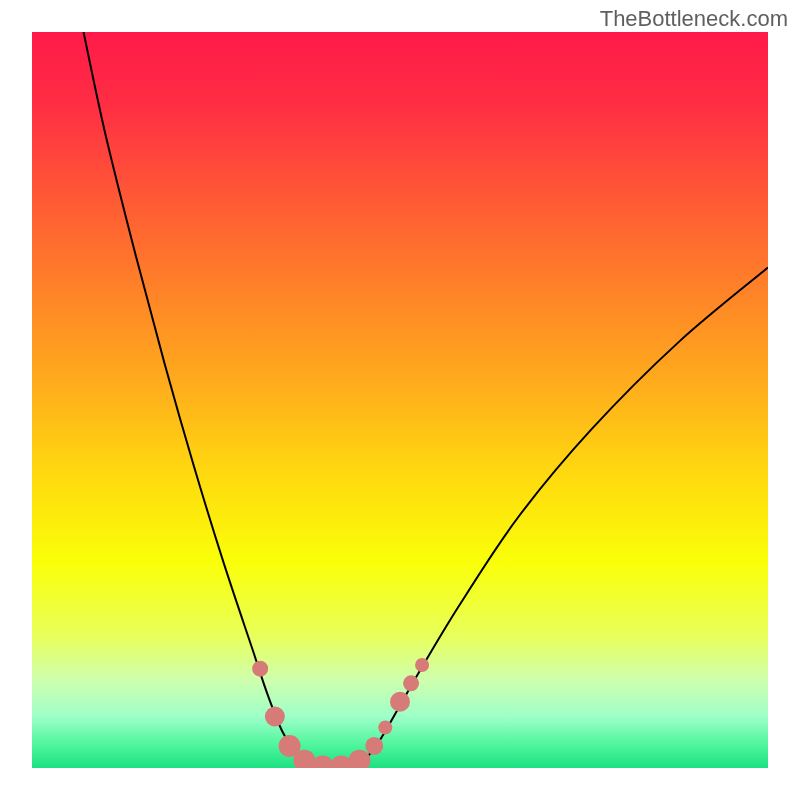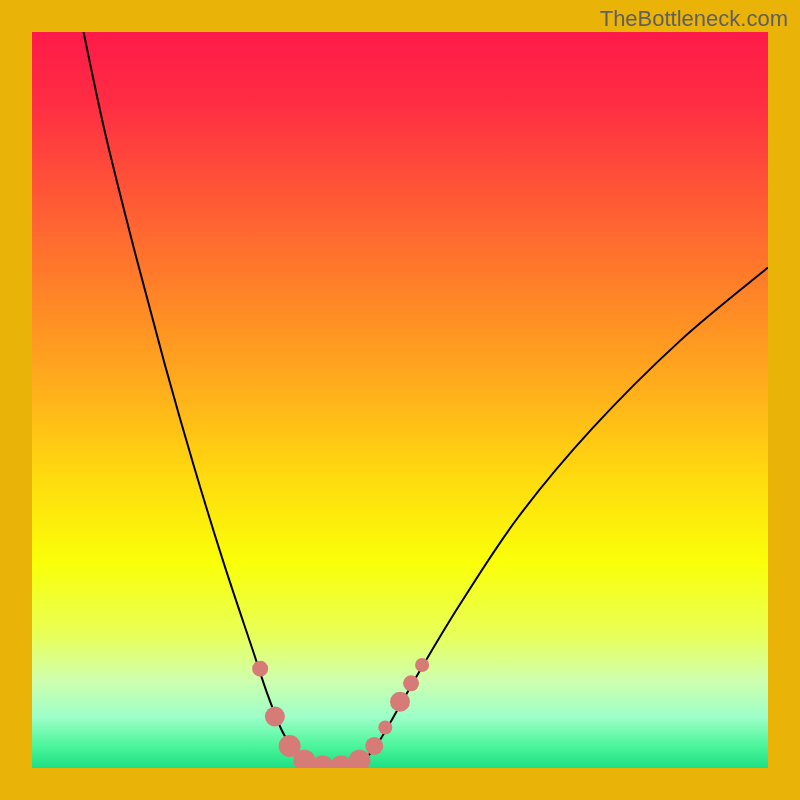--- a/index.html
+++ b/index.html
@@ -8,21 +8,21 @@
     width: 800px;
     height: 800px;
     background: #000;
     overflow: hidden;
     font-family: Arial, Helvetica, sans-serif;
   }
   .frame {
     position: absolute;
     left: 0; top: 0;
     width: 800px; height: 800px;
-    background: #eab308;
+    background: #ffffff;
   }
   .plot {
     position: absolute;
     left: 32px;
     top: 32px;
     width: 736px;
     height: 736px;
     overflow: hidden;
   }
   .watermark {

